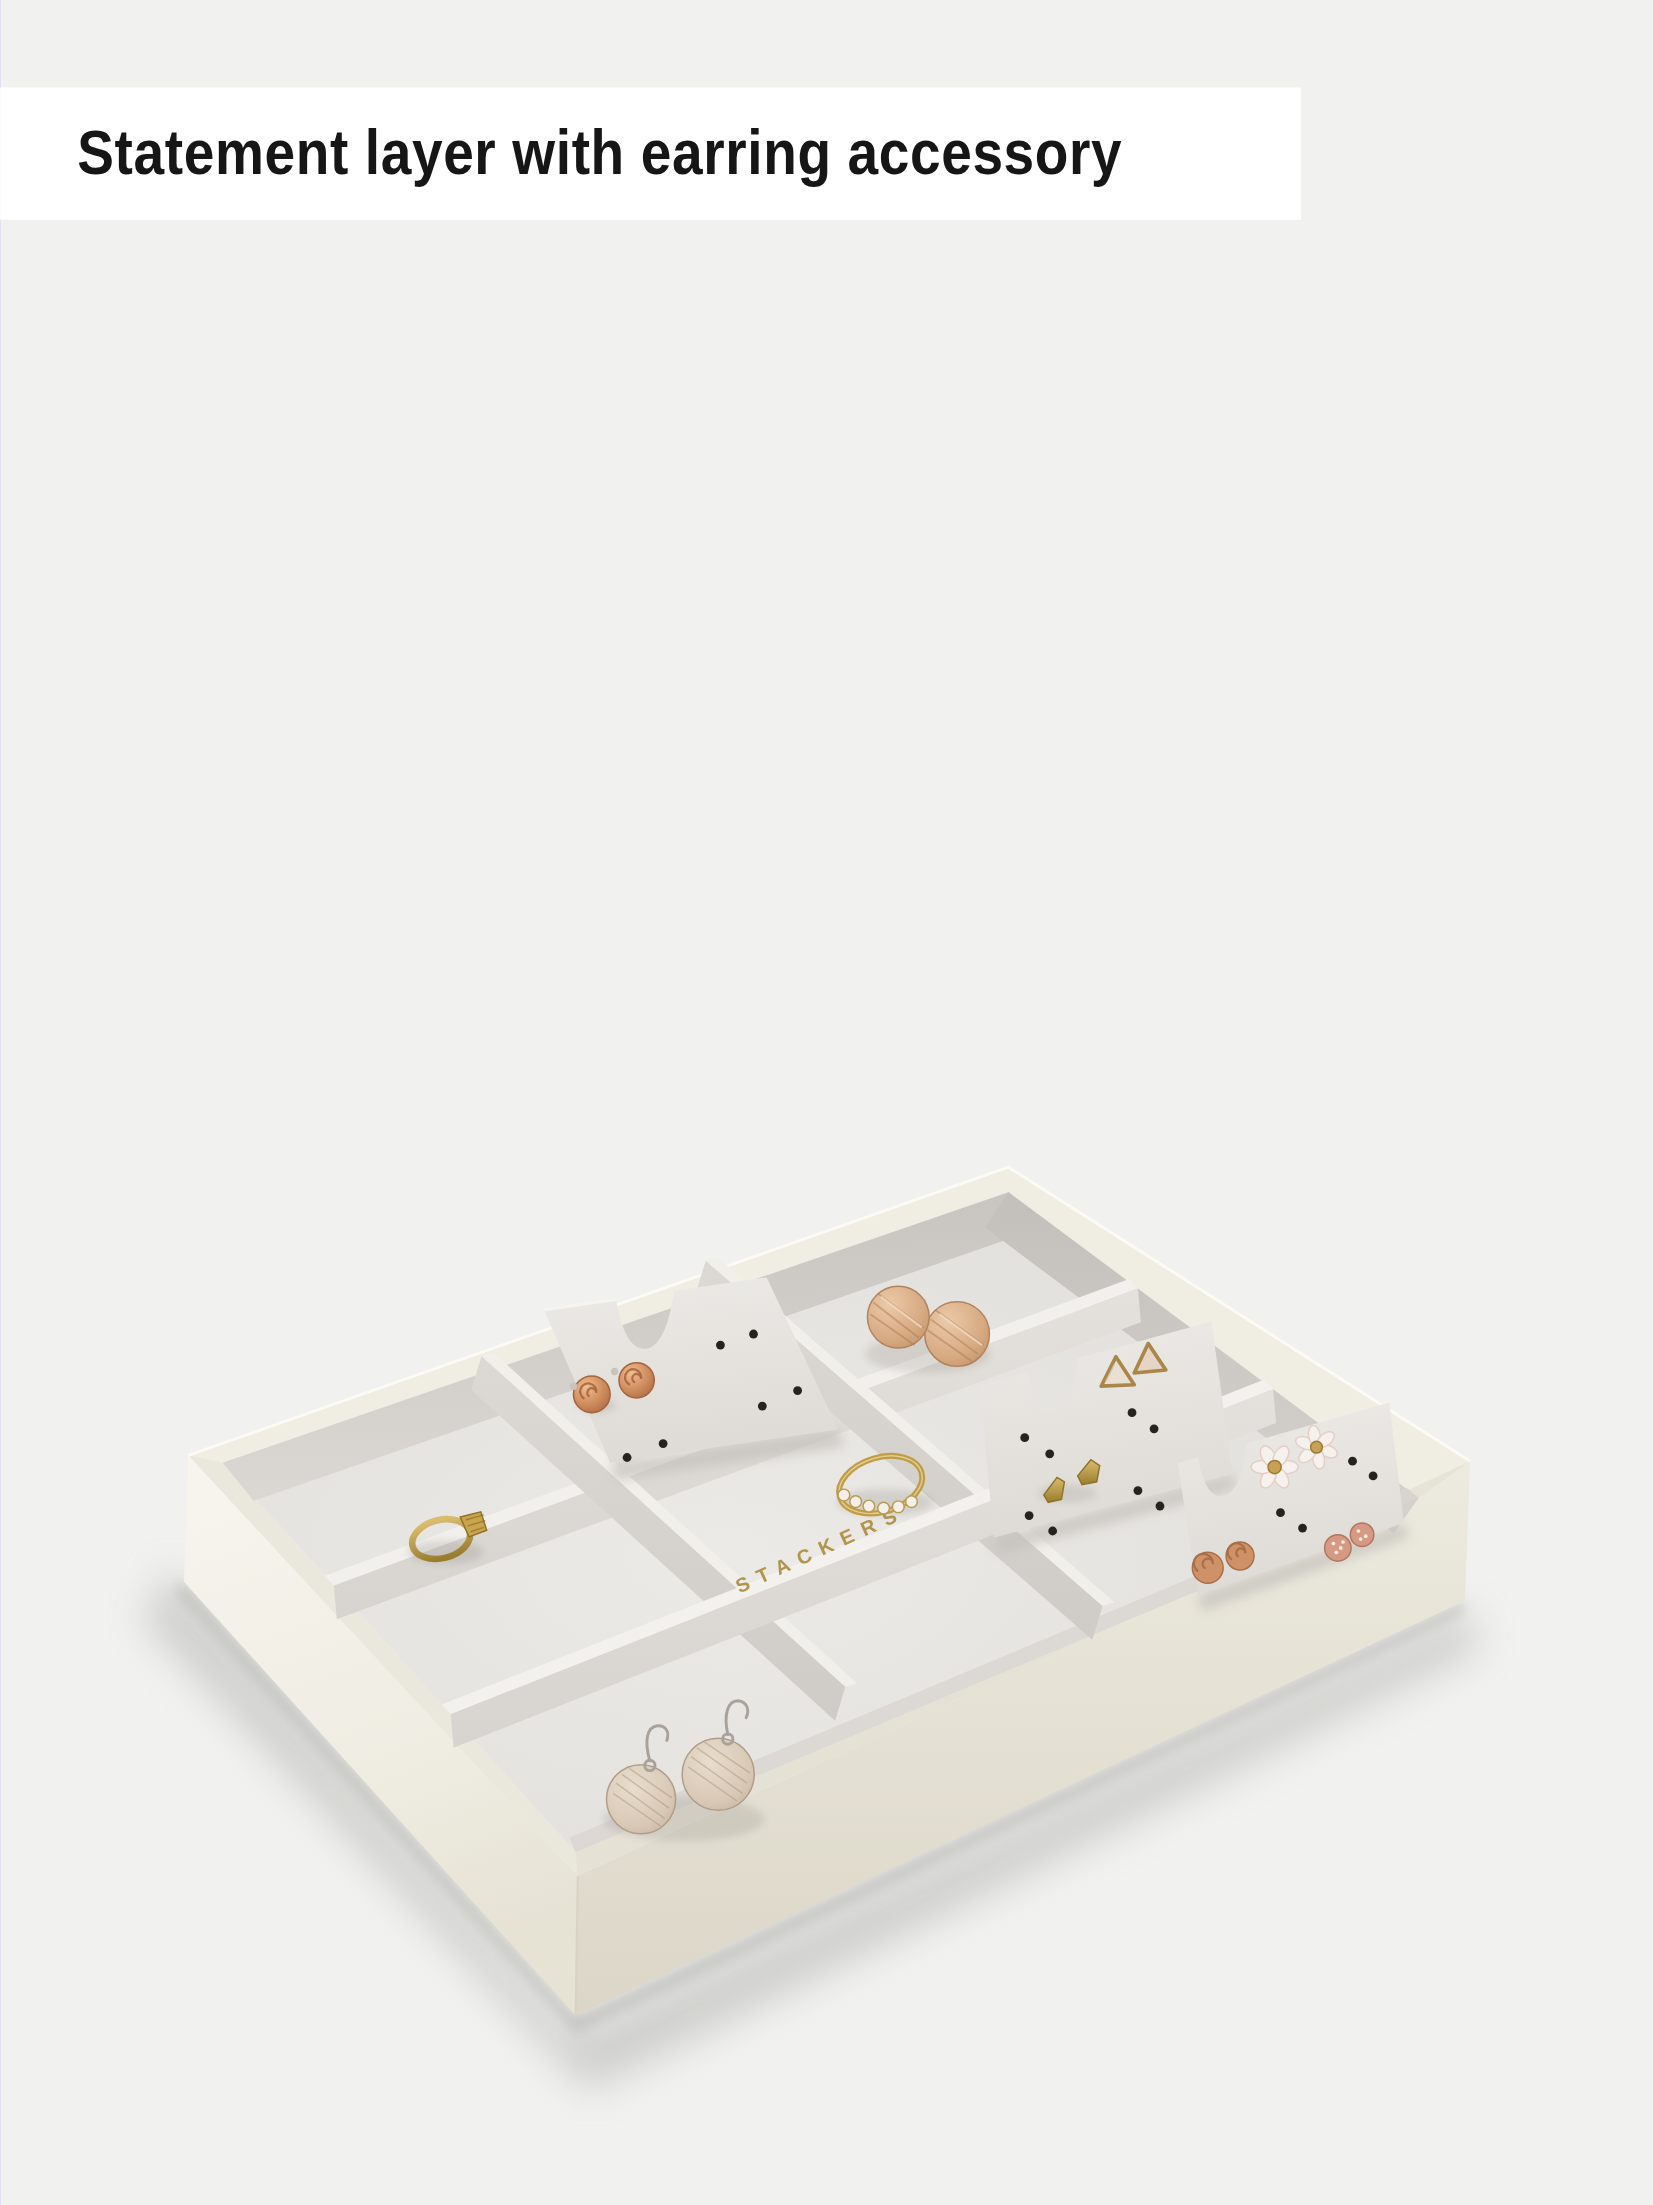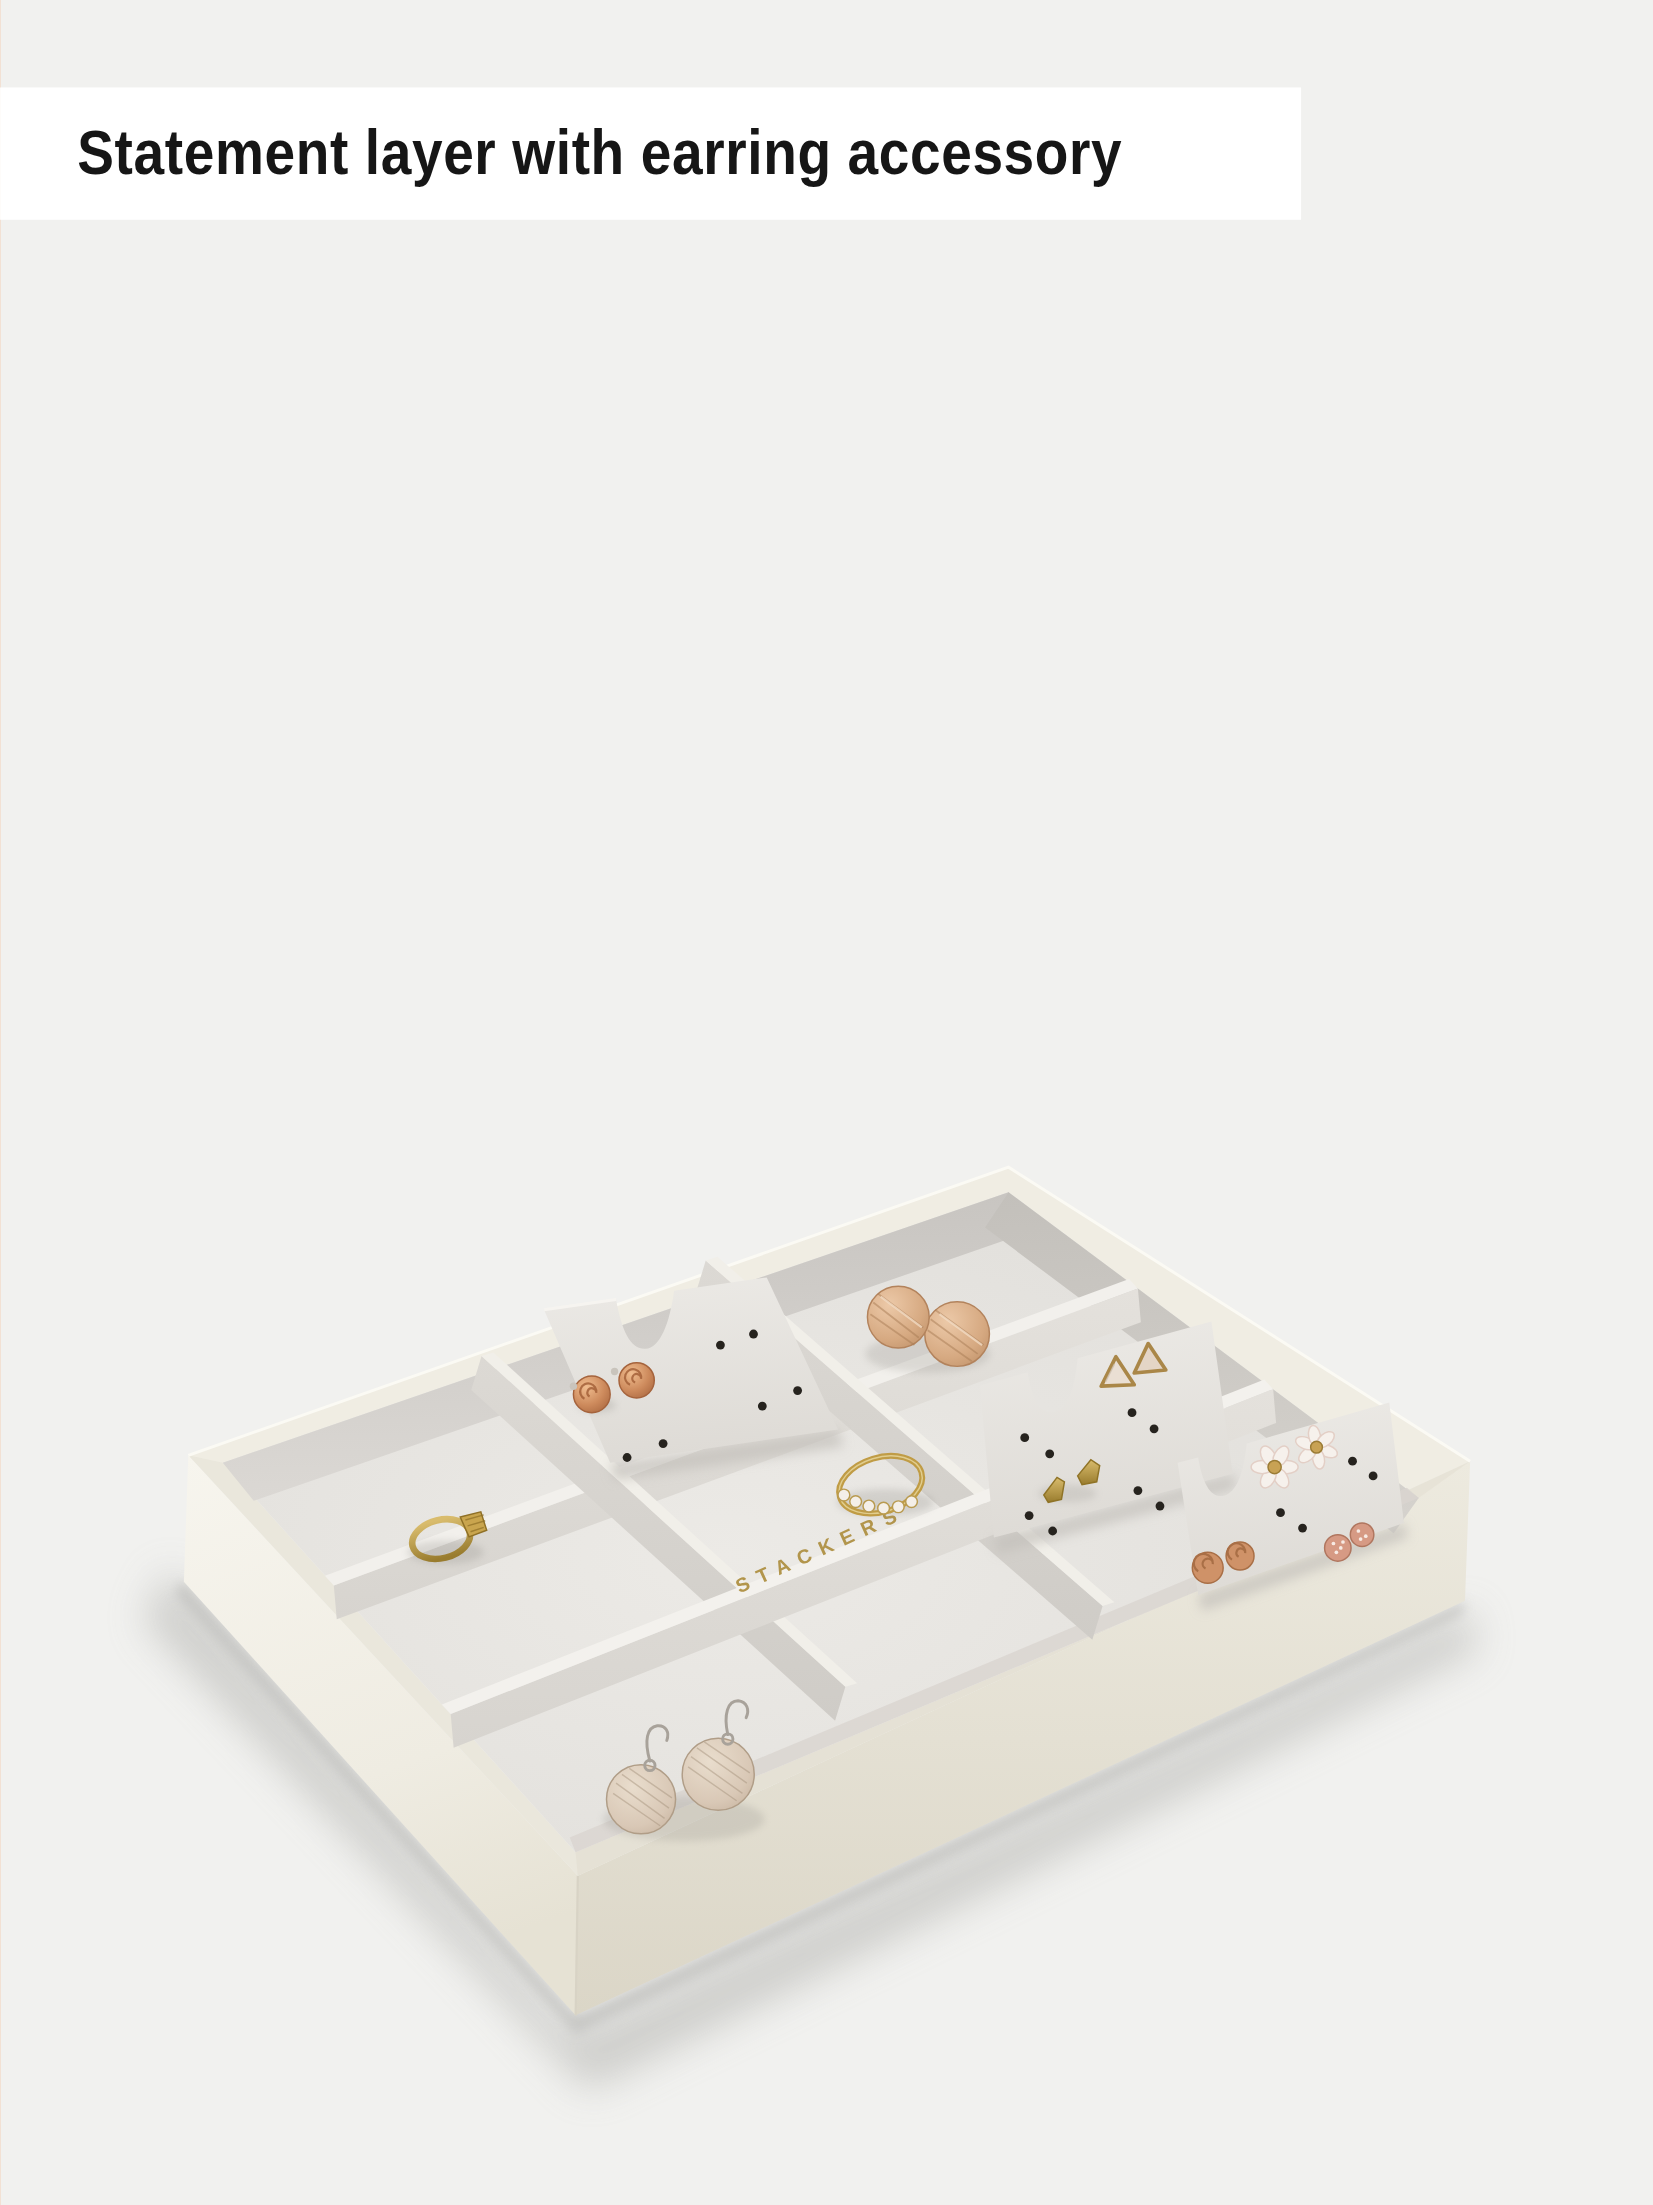--- a/index.html
+++ b/index.html
@@ -1,19 +1,19 @@
 <!DOCTYPE html>
 <html style="font-size:11.8px"><head>
 <meta charset="utf-8">
 <style>
   html,body{margin:0;padding:0;background:#e8e8e6;}
   .canvas{
     position:relative;
     width:1654px;height:2205px;
-    background:#f97316;
+    background:#8b5cf6;
     overflow:hidden;
     font-family:"Liberation Sans", sans-serif;
   }
   svg{position:absolute;left:0;top:0;}
   .banner-title{
     font-family:"Liberation Sans", sans-serif;
     font-weight:bold;
     font-size:86px;
     letter-spacing:1px;
   }

